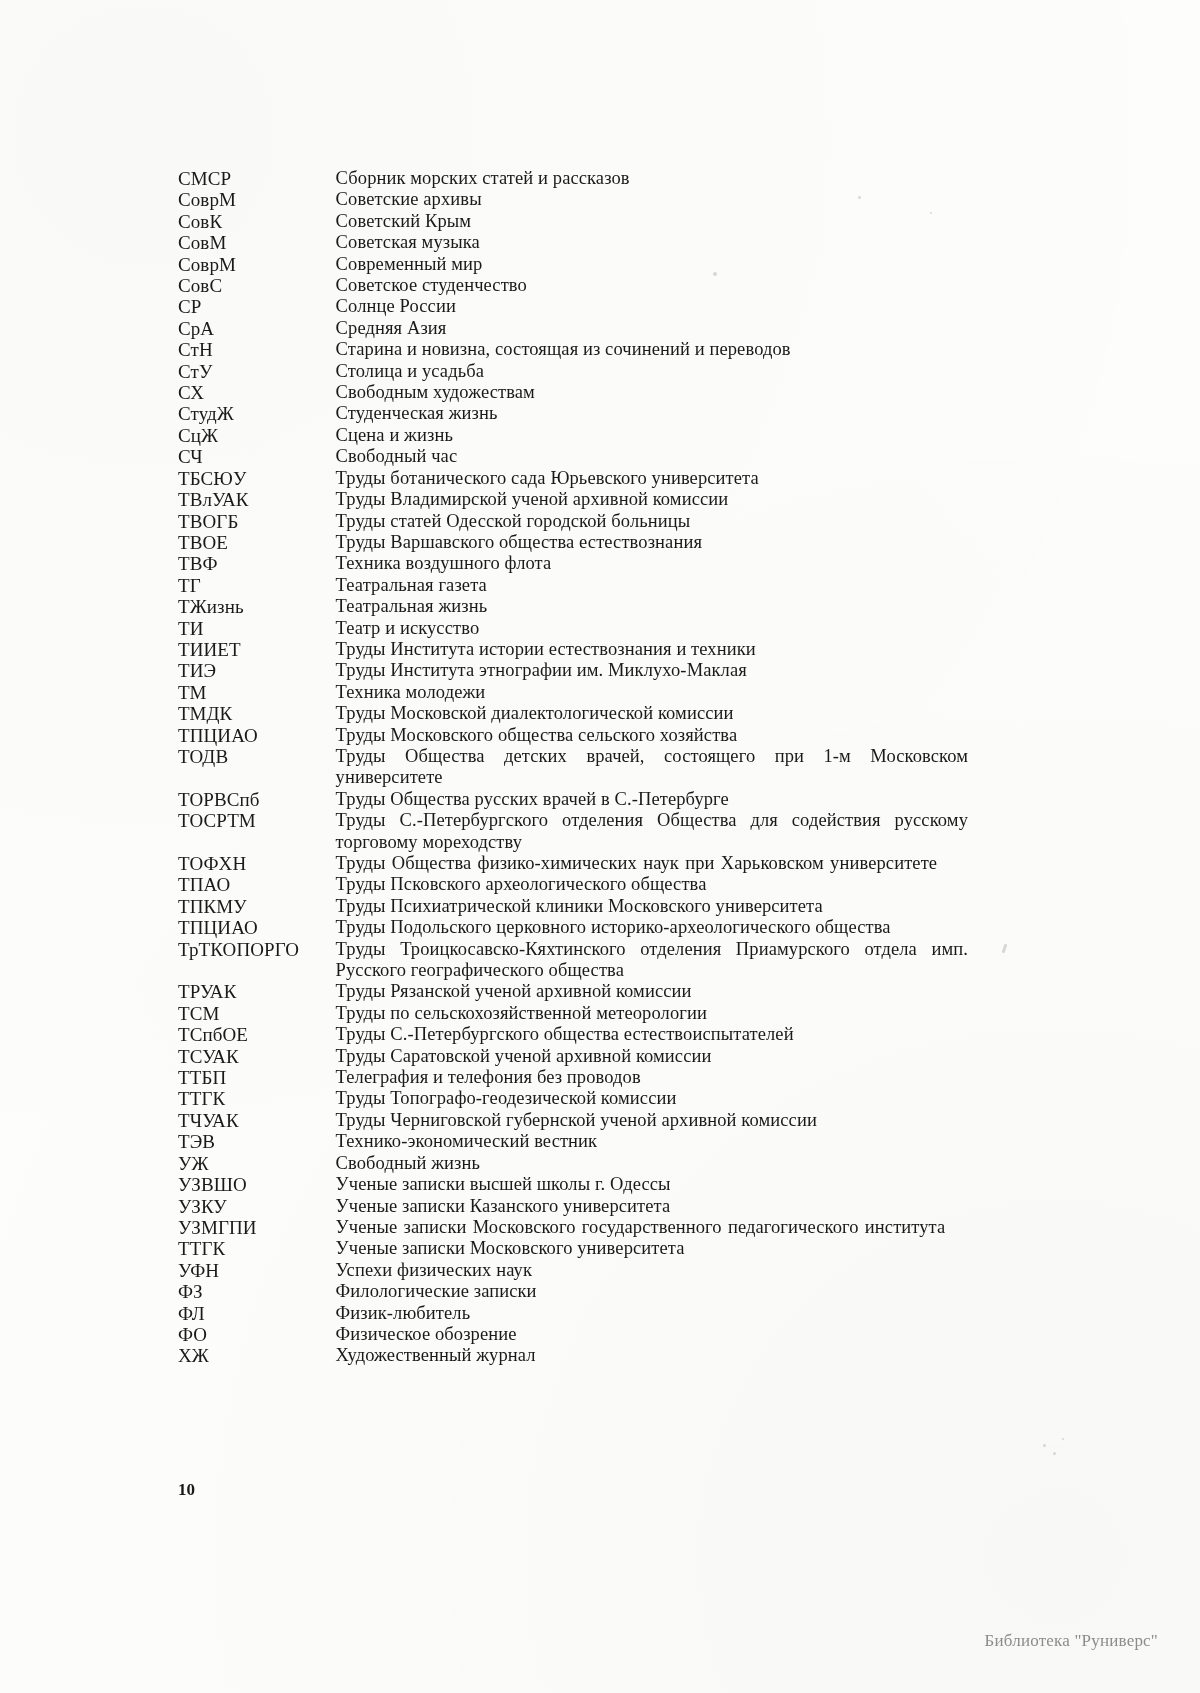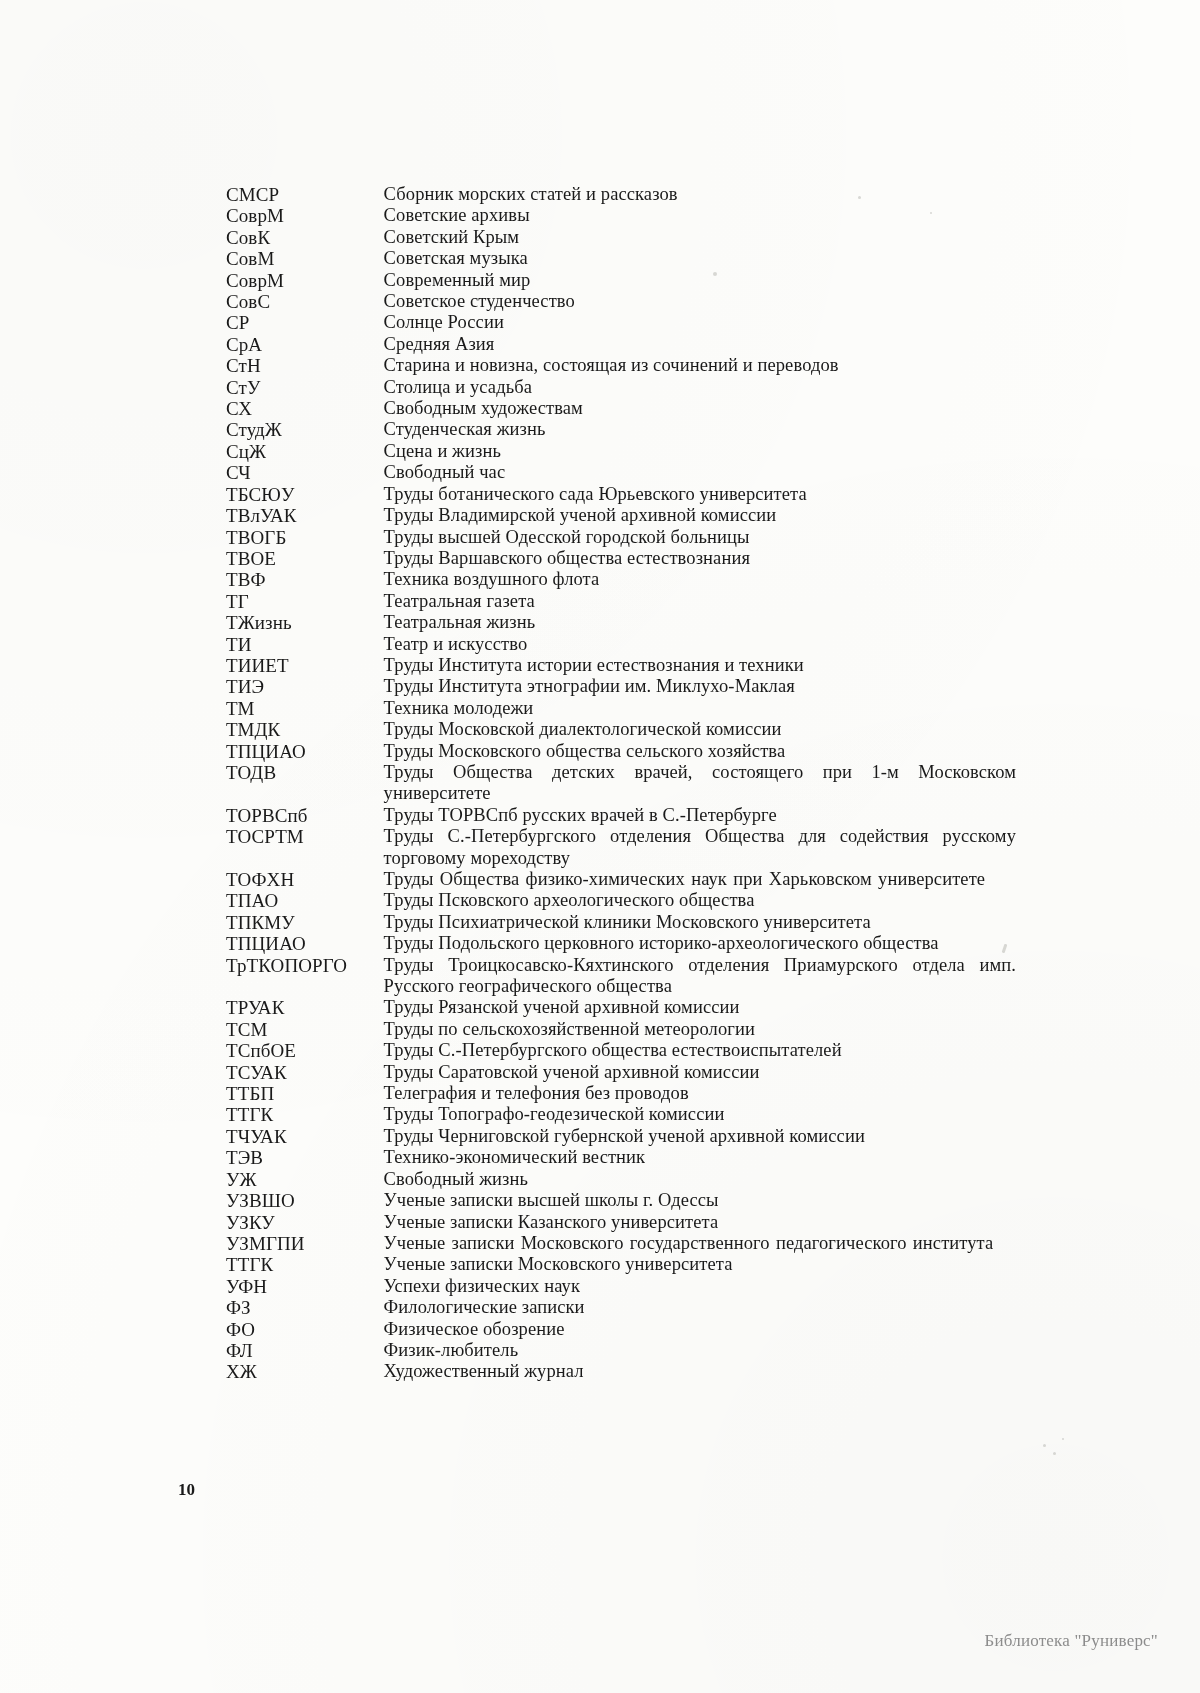--- a/index.html
+++ b/index.html
@@ -26,24 +26,23 @@
     position: absolute;
     inset: 0;
     background:
       radial-gradient(circle at 12% 8%, rgba(0,0,0,0.015), rgba(0,0,0,0) 60%),
       radial-gradient(circle at 88% 92%, rgba(0,0,0,0.02), rgba(0,0,0,0) 65%);
     pointer-events: none;
   }
   .abbr-table {
     position: absolute;
     left: 178px;
-    top: 184px;
+    top: 168px;
     width: 790px;
     border-collapse: collapse;
-    margin-left: 48px;
   }
   .abbr-table td {
     vertical-align: top;
     padding: 0;
     font-size: 18.5px;
     line-height: 21.4px;
     letter-spacing: 0.1px;
   }
   td.code {
     width: 152px;
@@ -162,21 +161,21 @@
         <tr>
           <td class="code">ТБСЮУ</td>
           <td class="title">Труды ботанического сада Юрьевского университета</td>
         </tr>
         <tr>
           <td class="code">ТВлУАК</td>
           <td class="title">Труды Владимирской ученой архивной комиссии</td>
         </tr>
         <tr>
           <td class="code">ТВОГБ</td>
-          <td class="title">Труды высшей Одесской городской больницы</td>
+          <td class="title">Труды статей Одесской городской больницы</td>
         </tr>
         <tr>
           <td class="code">ТВОЕ</td>
           <td class="title">Труды Варшавского общества естествознания</td>
         </tr>
         <tr>
           <td class="code">ТВФ</td>
           <td class="title">Техника воздушного флота</td>
         </tr>
         <tr>
@@ -210,21 +209,21 @@
         <tr>
           <td class="code">ТПЦИАО</td>
           <td class="title">Труды Московского общества сельского хозяйства</td>
         </tr>
         <tr>
           <td class="code">ТОДВ</td>
           <td class="title wrap spaced">Труды Общества детских врачей, состоящего при 1-м Московском университете</td>
         </tr>
         <tr>
           <td class="code">ТОРВСпб</td>
-          <td class="title">Труды ТОРВСпб русских врачей в С.-Петербурге</td>
+          <td class="title">Труды Общества русских врачей в С.-Петербурге</td>
         </tr>
         <tr>
           <td class="code">ТОСРТМ</td>
           <td class="title wrap">Труды С.-Петербургского отделения Общества для содействия русскому торговому мореходству</td>
         </tr>
         <tr>
           <td class="code">ТОФХН</td>
           <td class="title wrap spaced">Труды Общества физико-химических наук при Харьковском университете</td>
         </tr>
         <tr>
@@ -297,28 +296,28 @@
         </tr>
         <tr>
           <td class="code">УФН</td>
           <td class="title">Успехи физических наук</td>
         </tr>
         <tr>
           <td class="code">ФЗ</td>
           <td class="title">Филологические записки</td>
         </tr>
         <tr>
+          <td class="code">ФЛ</td>
+          <td class="title">Физик-любитель</td>
+        </tr>
+        <tr>
           <td class="code">ФО</td>
           <td class="title">Физическое обозрение</td>
         </tr>
         <tr>
-          <td class="code">ФЛ</td>
-          <td class="title">Физик-любитель</td>
-        </tr>
-        <tr>
           <td class="code">ХЖ</td>
           <td class="title">Художественный журнал</td>
         </tr>
       </tbody>
   </table>
 
   <div class="page-number">10</div>
   <div class="watermark">Библиотека "Руниверс"</div>
 
 </div>

